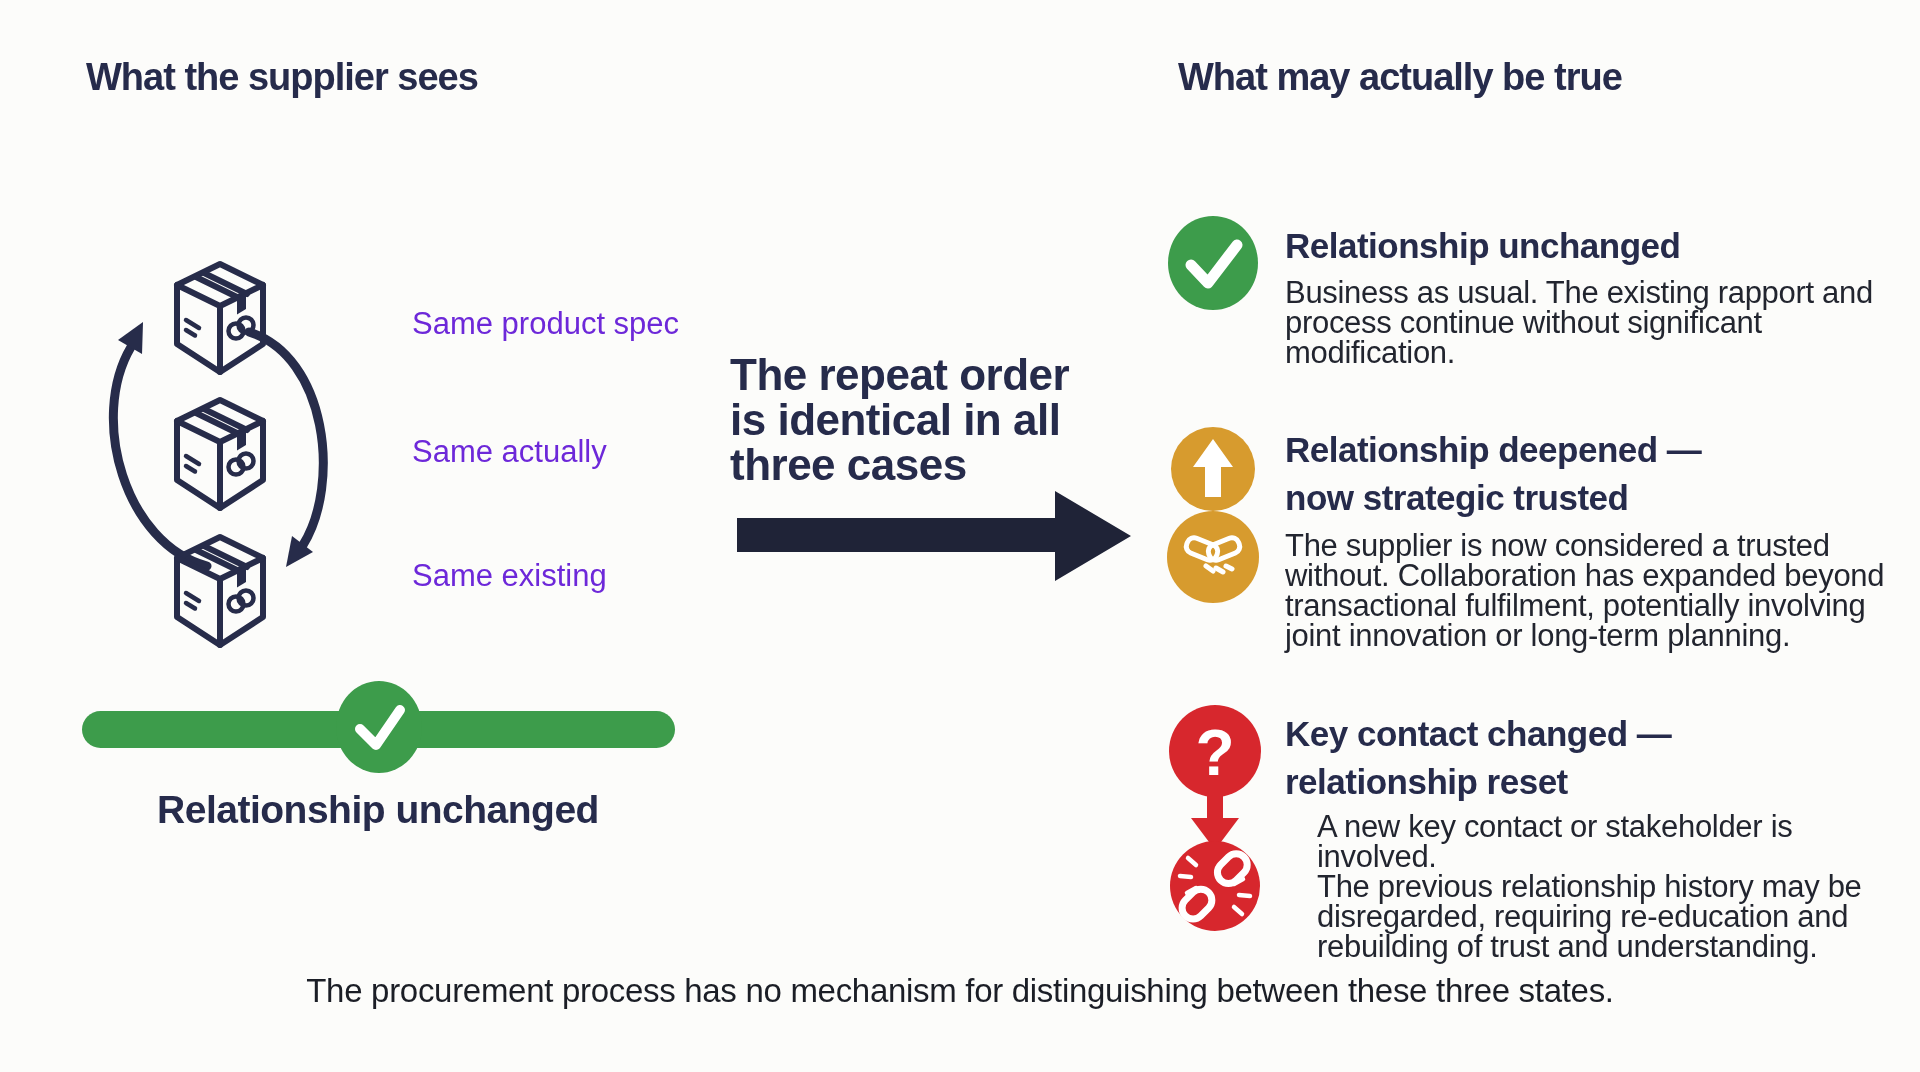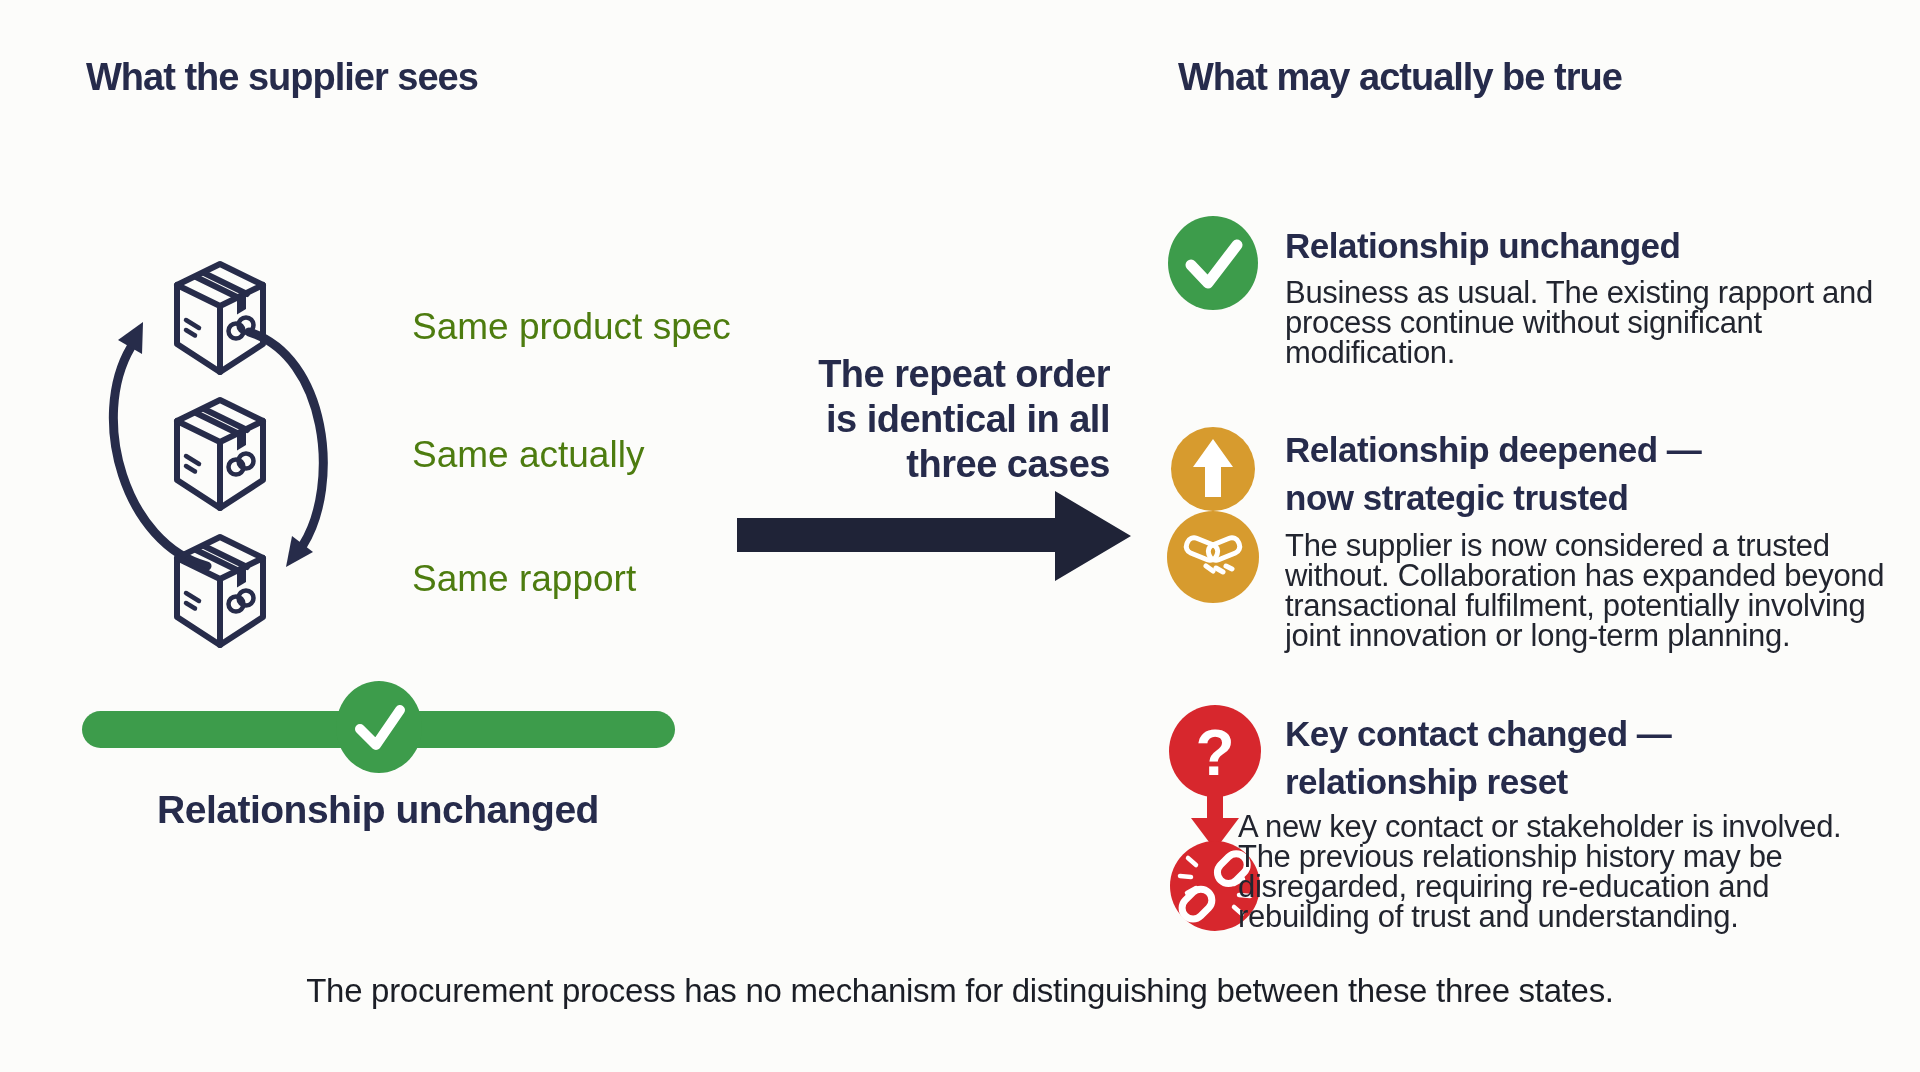--- a/index.html
+++ b/index.html
@@ -5,22 +5,22 @@
   :root{
     --navy:#262b4b; --text:#22252f; --green:#3d9c4b; --amber:#d79b2e;
     --red:#d7272d; --arrow:#1f2337; --background:#fcfcfa;
   }
   *{margin:0;padding:0;box-sizing:border-box;}
   html,body{width:1920px;height:1072px;overflow:hidden;}
   body{background:var(--background);font-family:"Liberation Sans",sans-serif;position:relative;}
   .abs{position:absolute;}
   .pre{white-space:pre-line;}
   .heading{font-size:38px;font-weight:bold;color:var(--navy);letter-spacing:-1px;white-space:nowrap;}
-  .cycle-label{font-size:37px;color:#4d7c0f;white-space:nowrap;}
-  .mid-text{width:380px;text-align:right;font-size:38px;font-weight:bold;line-height:45px;color:var(--navy);letter-spacing:-0.5px;}
+  .cycle-label{font-size:31px;color:#6d28d9;white-space:nowrap;}
+  .mid-text{width:380px;text-align:left;font-size:44px;font-weight:bold;line-height:45px;color:var(--navy);letter-spacing:-0.5px;}
   .item-title{font-size:35px;font-weight:bold;line-height:48px;color:var(--navy);letter-spacing:-0.5px;}
   .item-body{font-size:31px;line-height:30px;color:var(--text);letter-spacing:-0.3px;}
   .status-bar{left:82px;top:711px;width:593px;height:37px;border-radius:19px;background:var(--green);}
   .status-circle{left:336px;top:681px;width:86px;height:92px;border-radius:50%;background:var(--green);}
   .status-label{left:78px;top:788px;width:600px;text-align:center;font-size:39px;font-weight:bold;color:var(--navy);letter-spacing:-0.5px;}
   .caption{left:0;top:972px;width:1920px;text-align:center;font-size:33px;color:#1b1e26;letter-spacing:-0.3px;}
 </style>
 </head>
 <body>
 
@@ -51,21 +51,21 @@
 
   <path d="M 164 84 C 242 108 256 236 218 297" fill="none" stroke="#272c4a" stroke-width="9" stroke-linecap="round"></path>
   <polygon points="201,319 228,304 207,288" fill="#272c4a"></polygon>
   <use href="#box" x="85" y="12"></use>
   <use href="#box" x="85" y="148"></use>
   <use href="#box" x="85" y="285"></use>
 </svg>
 
 <div class="abs cycle-label" style="left:412px;top:306px;">Same product spec</div>
 <div class="abs cycle-label" style="left:412px;top:434px;">Same actually</div>
-<div class="abs cycle-label" style="left:412px;top:558px;">Same rapport</div>
+<div class="abs cycle-label" style="left:412px;top:558px;">Same existing</div>
 
 <div class="abs status-bar"></div>
 <div class="abs status-circle">
   <svg width="86" height="92" viewBox="0 0 86 92">
     <polyline points="24,48 40,64 64,29" fill="none" stroke="#ffffff" stroke-width="10" stroke-linecap="round" stroke-linejoin="round"></polyline>
   </svg>
 </div>
 <div class="abs status-label">Relationship unchanged</div>
 
 <div class="abs mid-text pre" style="left:730px;top:352px;">The repeat order
@@ -119,18 +119,18 @@
     <path d="M30 163 l-8 -7"></path>
     <path d="M25 175 l-11 -1"></path>
     <path d="M30 186 l-9 5"></path>
     <path d="M68 205 l8 7"></path>
     <path d="M73 193 l11 1"></path>
     <path d="M68 182 l9 -5"></path>
   </g>
 </svg>
 <div class="abs item-title pre" style="left:1285px;top:710px;">Key contact changed —
 relationship reset</div>
-<div class="abs item-body pre" style="left:1238px;top:812px;">A new key contact or stakeholder is involved.
+<div class="abs item-body pre" style="left:1317px;top:812px;">A new key contact or stakeholder is involved.
 The previous relationship history may be
 disregarded, requiring re-education and
 rebuilding of trust and understanding.</div>
 
 <div class="abs caption">The procurement process has no mechanism for distinguishing between these three states.</div>
 
 </body></html>

